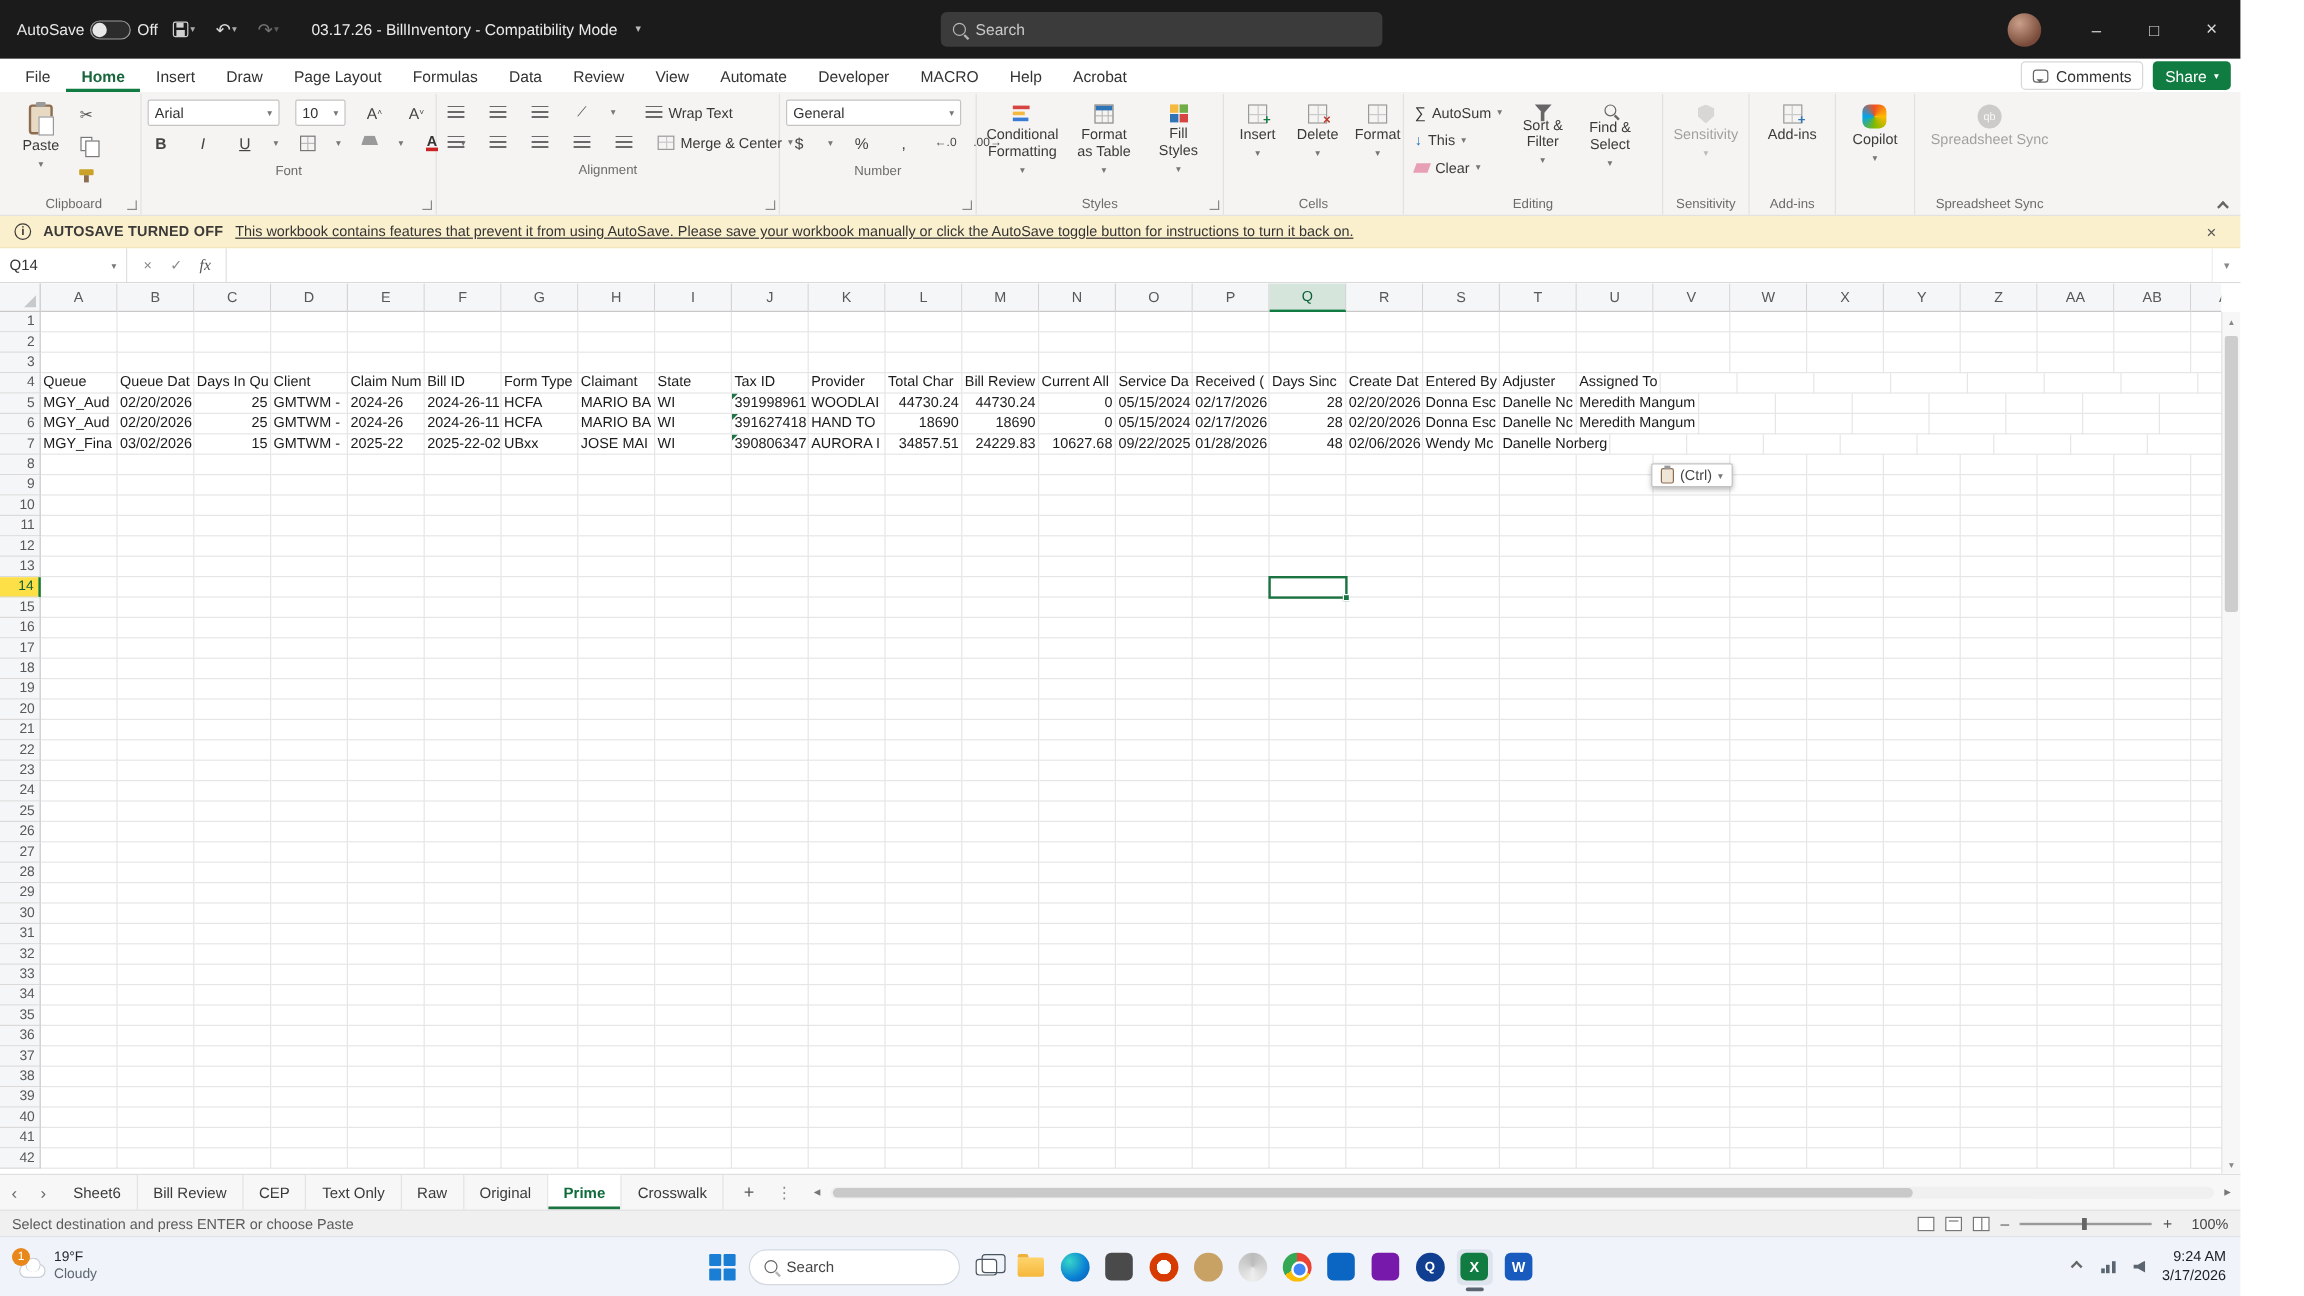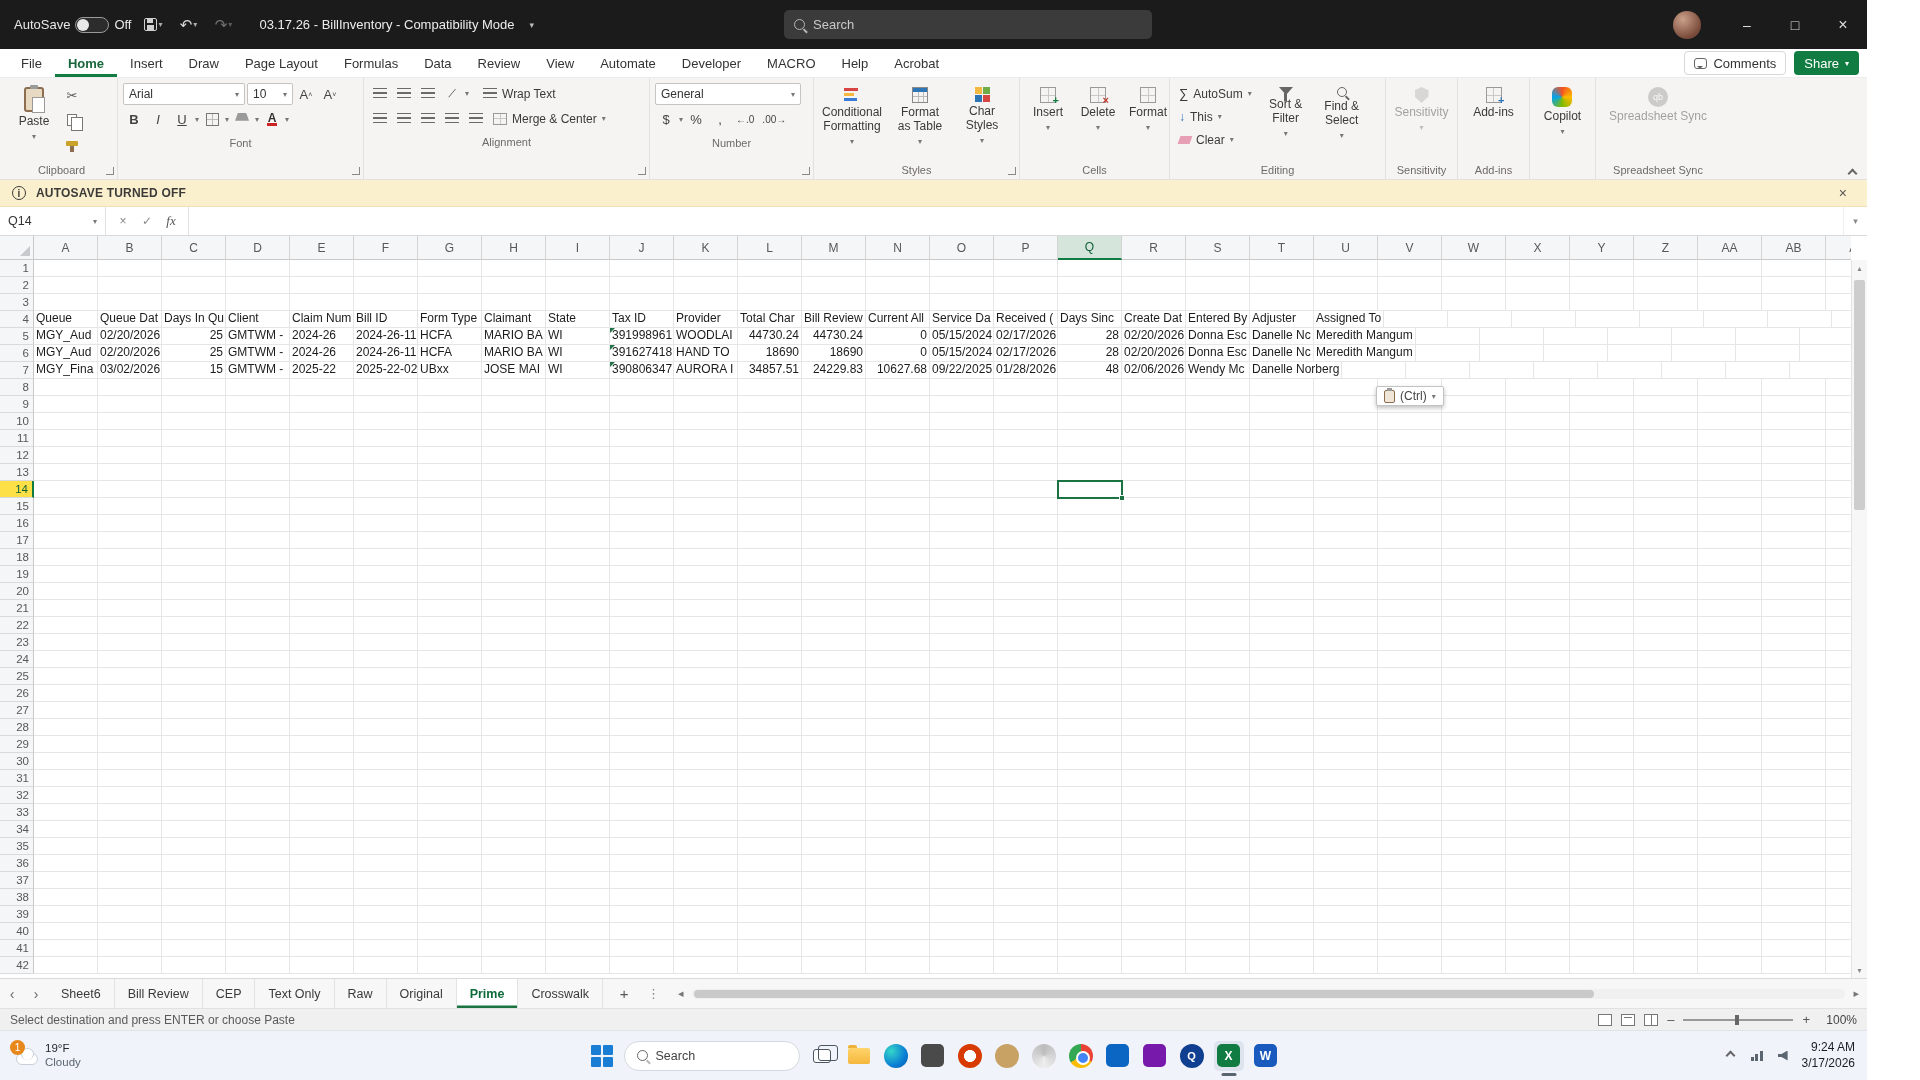--- a/index.html
+++ b/index.html
@@ -43,21 +43,21 @@
 .rgroup{display:flex;flex-direction:column;border-right:1px solid #e3e1df;padding:5px 5px 1px;position:relative;flex:0 0 auto}
 .rg-body{display:flex;gap:4px;flex:1;align-items:flex-start}
 .rg-label{height:17px;display:flex;align-items:center;justify-content:center;font-size:11px;color:#6d6b68;gap:4px}
 .launcher{position:absolute;right:3px;bottom:4px;width:8px;height:8px;border-right:1.5px solid #8a8886;border-bottom:1.5px solid #8a8886}
 .big-btn{display:flex;flex-direction:column;align-items:center;gap:3px;font-size:12px;color:#3b3a39;padding:4px 5px;border-radius:3px;text-align:center;line-height:1.15;min-width:46px}
 .big-btn .chev{font-size:8px;color:#777}
 .mini-col{display:flex;flex-direction:column;gap:3px;padding-top:2px}
 .sbtn{min-width:22px;height:21px;display:flex;align-items:center;justify-content:center;border-radius:3px;font-size:13px;color:#444;padding:0 3px}
 .combo{height:22px;border:1px solid #c6c4c2;background:#fff;border-radius:2px;display:flex;align-items:center;justify-content:space-between;font-size:12px;color:#333;padding:0 5px;gap:6px}
 .combo i{font-style:normal;font-size:8px;color:#777}
-.frow{display:flex;align-items:center;gap:2px;margin-bottom:4px}
+.frow{display:flex;align-items:center;gap:13px;margin-bottom:4px}
 .chev8{font-size:8px;color:#777}
 .lines{width:14px;height:11px;background-image:repeating-linear-gradient(to bottom,#6a6a6a 0 1.5px,transparent 1.5px 4.5px)}
 .ic-borders{width:13px;height:13px;border:1px solid #777;background:linear-gradient(#bbb 0 0) center/100% 1px no-repeat,linear-gradient(#bbb 0 0) center/1px 100% no-repeat}
 .ic-fill{width:14px;height:13px;position:relative;background:#9a9a9a;clip-path:polygon(20% 0,80% 0,100% 60%,0 60%);}
 .ic-fill:after{content:"";position:absolute;left:0;bottom:-4px;width:14px;height:3px;background:#f2c811}
 .ic-fa{font-size:12px;font-weight:bold;color:#333;line-height:10px;border-bottom:3px solid #c22;padding:0 1px}
 .stack{display:flex;flex-direction:column;gap:2px;align-items:flex-start}
 .wbtn{display:flex;align-items:center;gap:5px;font-size:12px;color:#3b3a39;height:21px;padding:0 4px;border-radius:3px;white-space:nowrap}
 .ic16{width:16px;height:16px;flex:0 0 16px;position:relative}
 .ic-cf{background:linear-gradient(#d64541 0 0) 0 1px/14px 3px no-repeat,linear-gradient(#f5b942 0 0) 0 6px/10px 3px no-repeat,linear-gradient(#3a7bd5 0 0) 0 11px/13px 3px no-repeat}
@@ -396,21 +396,21 @@
           <span>Format as Table</span>
             <span class="chev">▾</span>
         </div>
         <div class="big-btn" style="width:54px">
           <span class="ic-styles">
               <b></b>
               <b></b>
               <b></b>
               <b></b>
             </span>
-          <span>Char Styles</span>
+          <span>Fill Styles</span>
             <span class="chev">▾</span>
         </div>
       </div>
       <div class="rg-label">
           <span>Styles</span>
         </div>
       <span class="launcher"></span>
     </div>
 
     <div class="rgroup" style="width:150px">
@@ -525,20 +525,21 @@
           <span>Spreadsheet Sync</span>
         </div>
     </div>
 
     <span class="ribbon-collapse"><span class="chup"></span></span>
   </div>
 
   <div class="msgbar">
     <span class="info-ic">i</span>
     <span class="msg-title">AUTOSAVE TURNED OFF</span>
+    <span class="msg-link">This workbook contains features that prevent it from using AutoSave. Please save your workbook manually or click the AutoSave toggle button for instructions to turn it back on.</span>
     <span class="msg-close">×</span>
   </div>
 
   <div class="formulabar">
     <div class="namebox">
       <span>Q14</span>
         <i>▾</i>
     </div>
     <div class="fb-btns">
       <span class="fb-btn">×</span>

